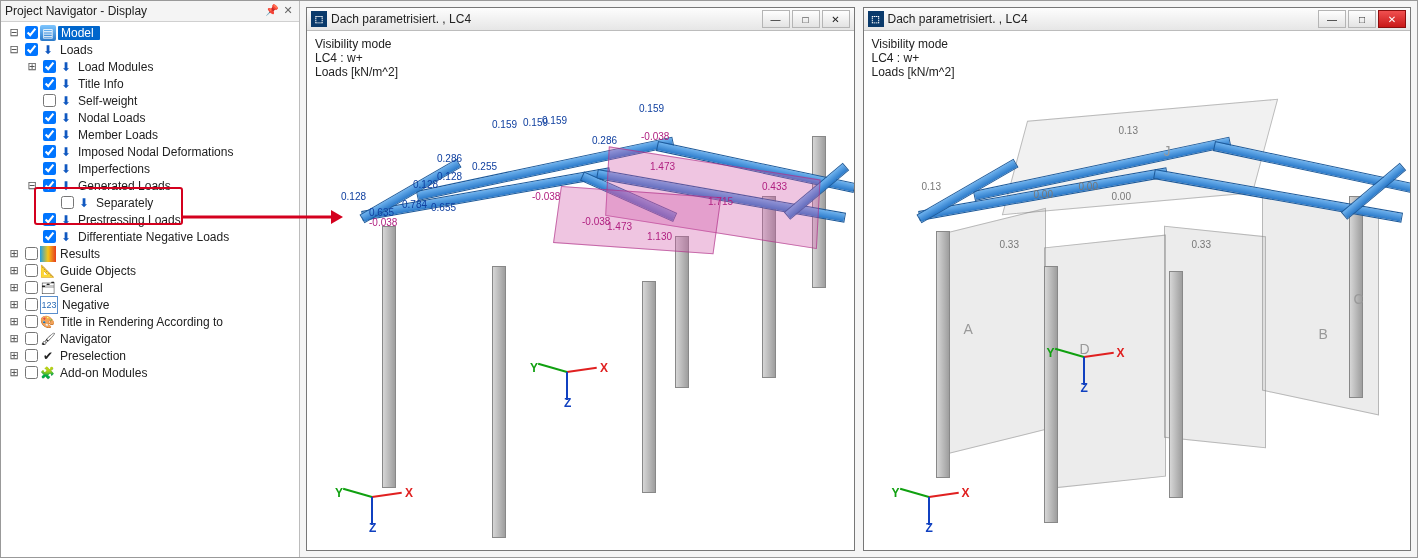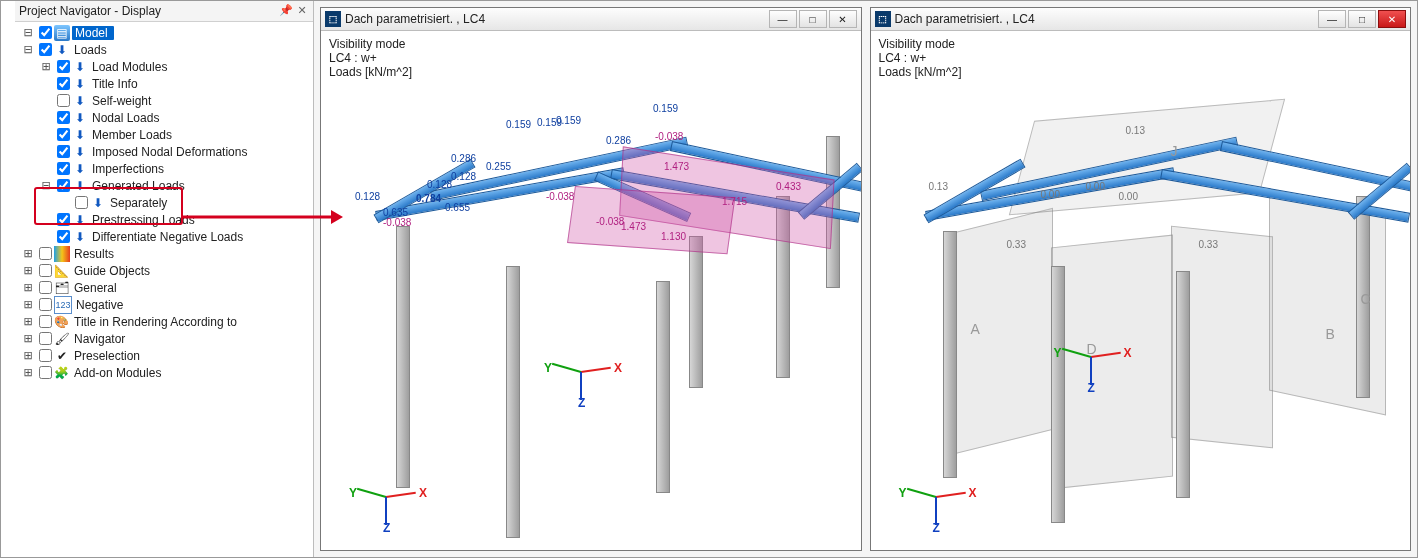--- a/index.html
+++ b/index.html
@@ -91,21 +91,21 @@
   .redbox {
     border: 2px solid #d4001e;
     border-radius: 3px;
     position: absolute;
     left: 33px;
     top: 186px;
     width: 145px;
     height: 34px;
     pointer-events: none;
   }
-  .nav { position: relative; padding-left: 14px; }
+  .nav { position: relative; }
 
   
   .viewport-area {
     flex: 1;
     display: flex;
     padding: 6px;
     gap: 8px;
     background: #f5f5f5;
   }
   .win {
@@ -430,21 +430,21 @@
         <span class="val valm" style="left:62px;top:186px;">-0.038</span>
         <span class="val valm" style="left:225px;top:160px;">-0.038</span>
         <span class="val valm" style="left:334px;top:100px;">-0.038</span>
         <span class="val valm" style="left:275px;top:185px;">-0.038</span>
         <span class="val valm" style="left:343px;top:130px;">1.473</span>
         <span class="val valm" style="left:300px;top:190px;">1.473</span>
         <span class="val valm" style="left:455px;top:150px;">0.433</span>
         <span class="val valm" style="left:340px;top:200px;">1.130</span>
         <span class="val valm" style="left:401px;top:165px;">1.715</span>
         <span class="val valb" style="left:62px;top:176px;">0.635</span>
-        <span class="val valb" style="left:95px;top:162px;font-weight:bold;">0.784</span>
+        <span class="val valb" style="left:95px;top:168px;">0.784</span>
         <span class="val valb" style="left:124px;top:171px;">0.655</span>
 
         <div class="gizmo" style="left:225px; top:305px;">
           <div class="axline axX"></div>
             <div class="axline axY"></div>
             <div class="axline axZ"></div>
           <span class="axlbl" style="left:68px;top:25px;color:#e02020">X</span>
           <span class="axlbl" style="left:-2px;top:25px;color:#10a010">Y</span>
           <span class="axlbl" style="left:32px;top:60px;color:#1040c0">Z</span>
         </div>

